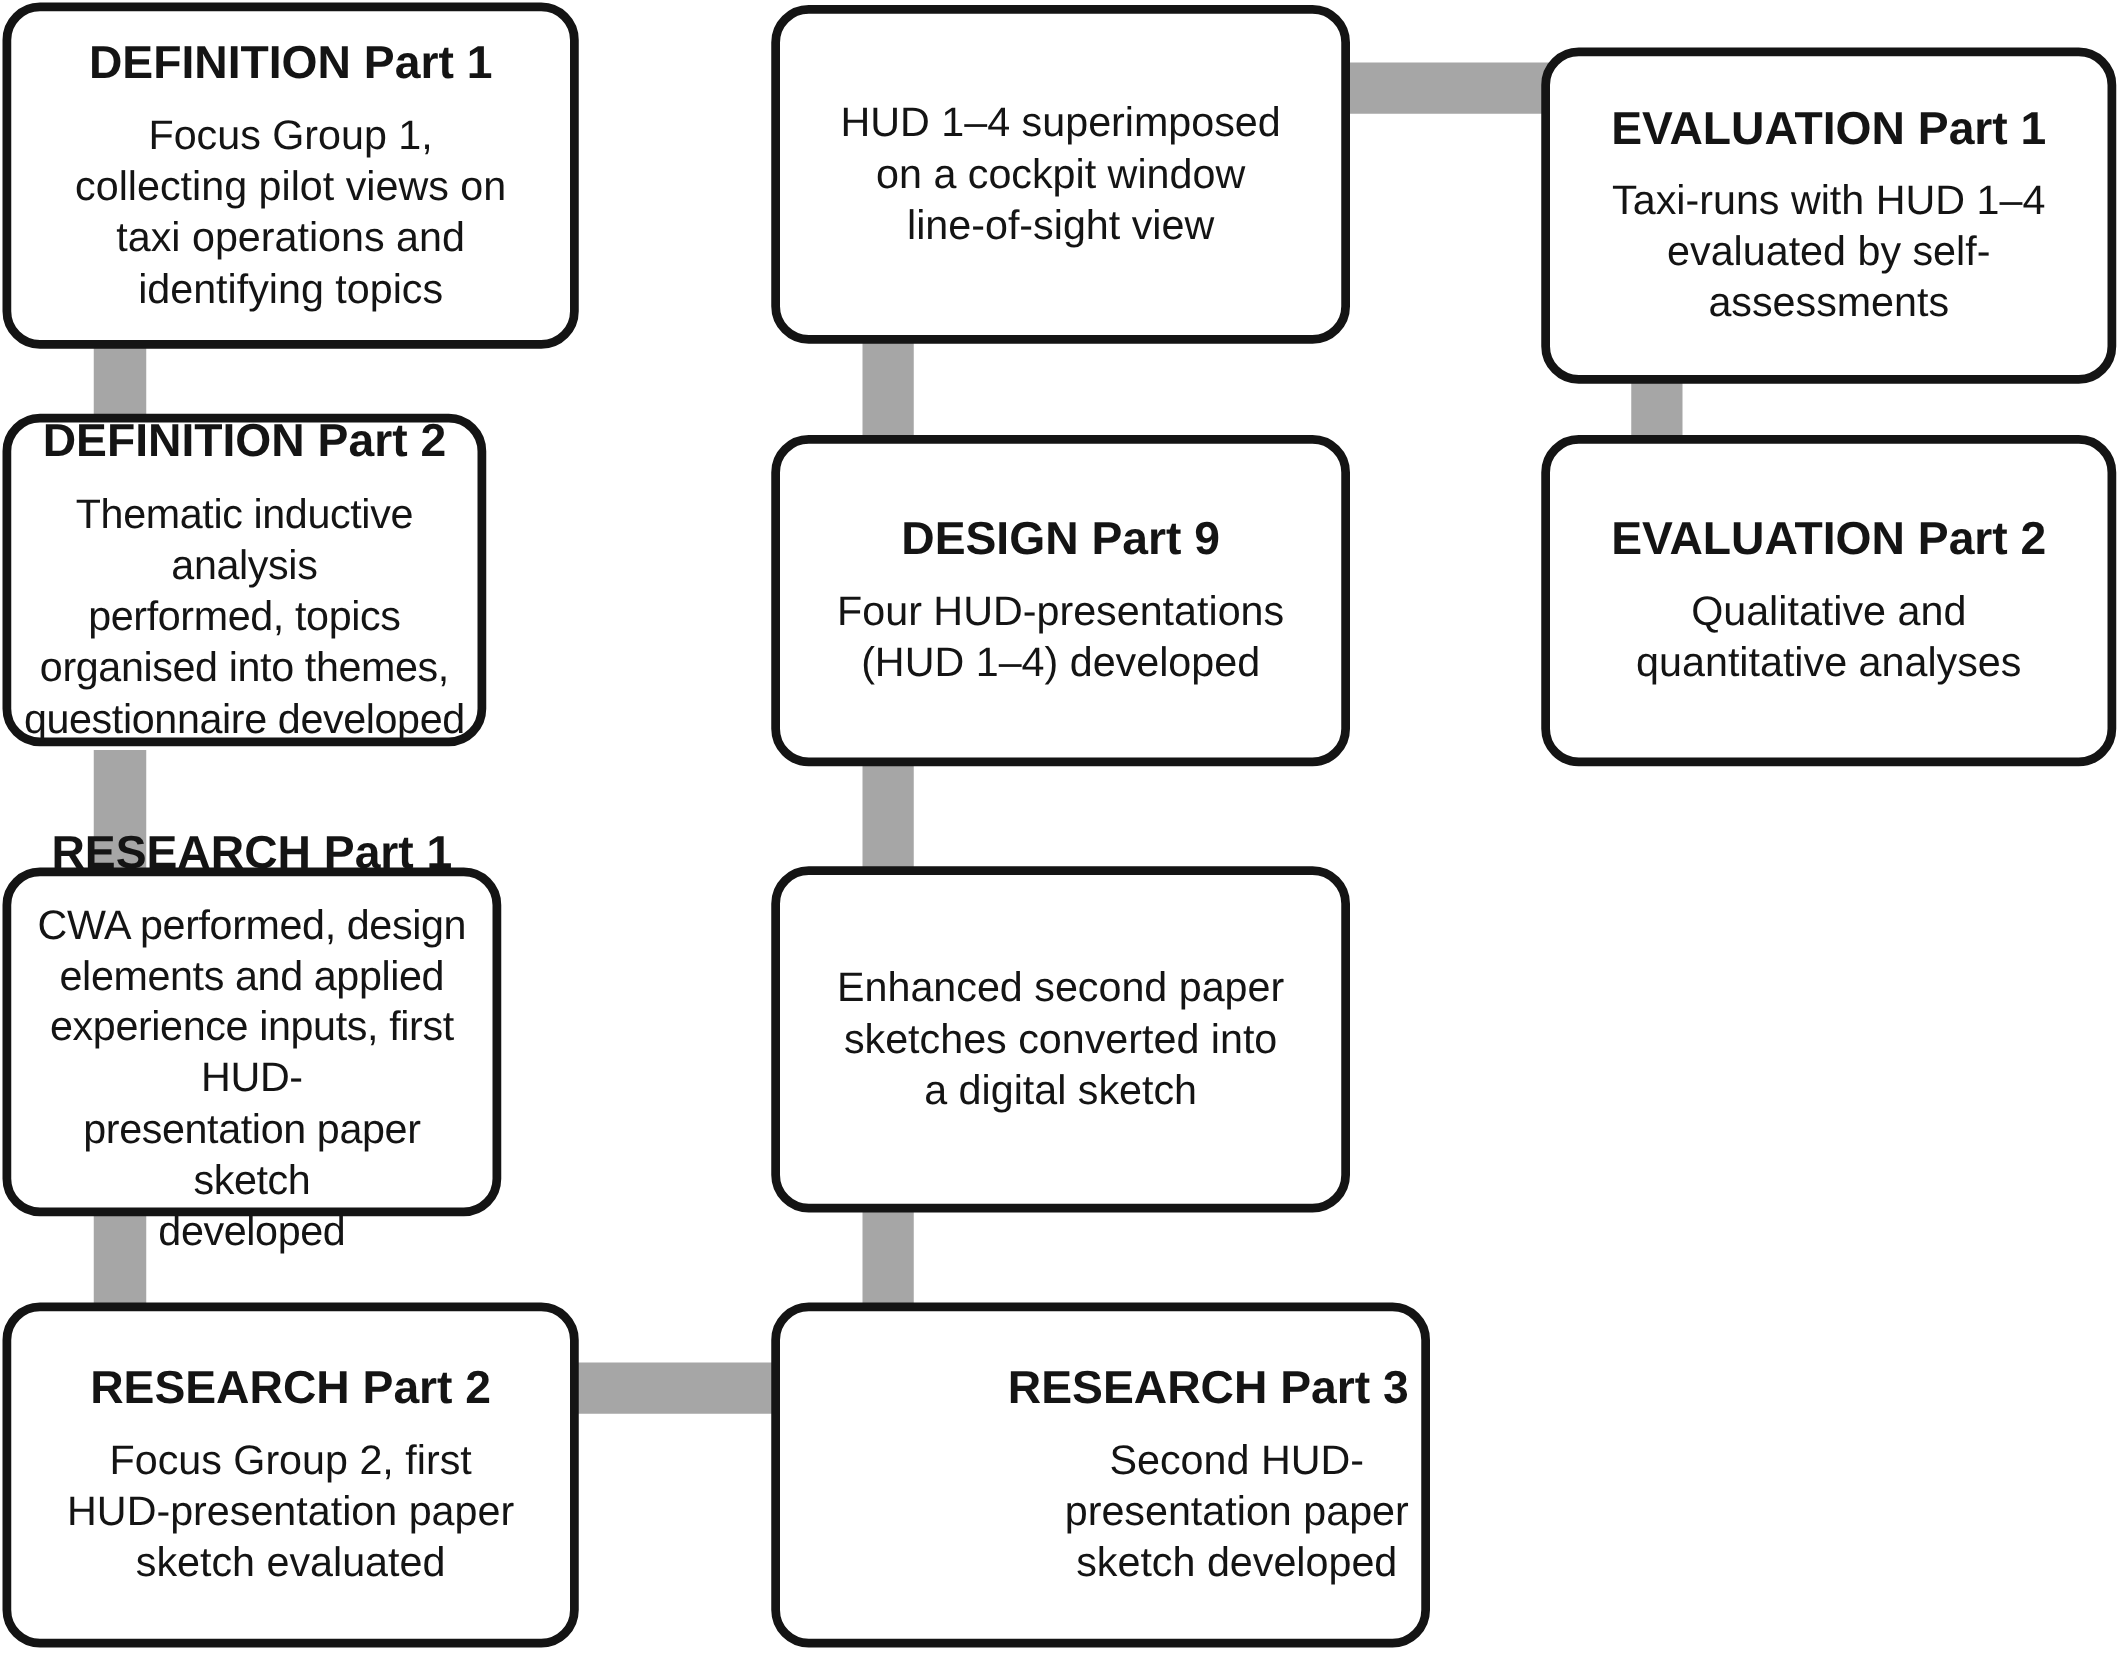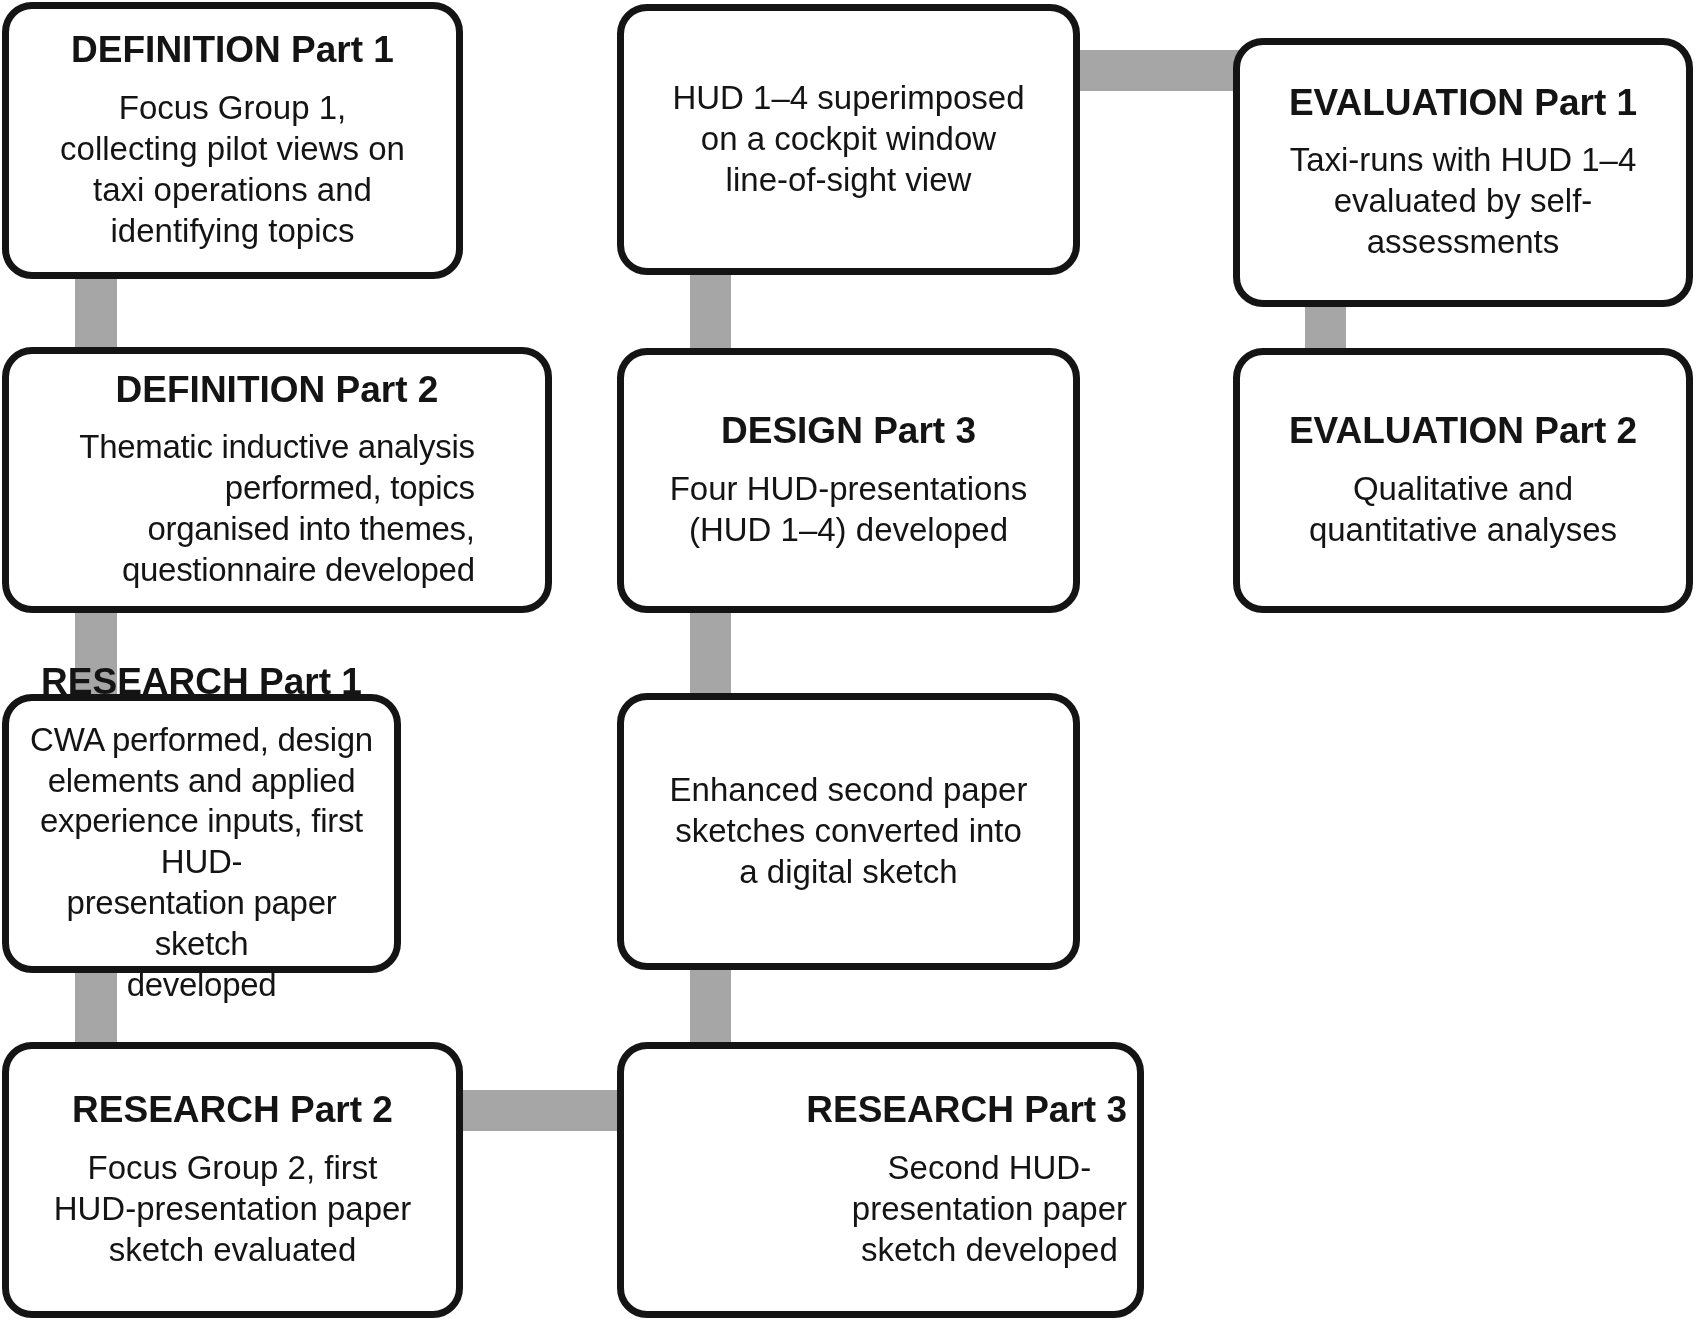--- a/index.html
+++ b/index.html
@@ -42,21 +42,21 @@
     letter-spacing: -0.3px;
   }
   .connector {
     position: absolute;
     background: #a6a6a6;
     z-index: 1;
   }
 
   
   #box-def1  { left: 2px;    top: 2px;    width: 461px; height: 277px; }
-  #box-def2  { left: 2px;    top: 347px;  width: 550px; height: 266px; text-align: right; }
+  #box-def2  { left: 2px;    top: 331px;  width: 387px; height: 266px; }
   #box-res1  { left: 2px;    top: 694px;  width: 399px; height: 279px; }
   #box-res2  { left: 2px;    top: 1042px; width: 461px; height: 276px; }
   
   #box-des3  { left: 617px;  top: 4px;    width: 463px; height: 271px; }
   #box-des2  { left: 617px;  top: 348px;  width: 463px; height: 265px; }
   #box-des1  { left: 617px;  top: 693px;  width: 463px; height: 277px; }
   #box-res3  { left: 617px;  top: 1042px; width: 527px; height: 276px; align-items: flex-end; }
   
   #box-eval1 { left: 1233px; top: 6px;    width: 460px; height: 269px; margin-top: 32px; }
   #box-eval2 { left: 1233px; top: 348px;  width: 460px; height: 265px; border-radius: 30px; }
@@ -115,21 +115,21 @@
 HUD-presentation paper
 sketch evaluated</div>
   </div>
 
   <div class="box" id="box-des3">
     <div class="box-body">HUD 1–4 superimposed
 on a cockpit window
 line-of-sight view</div>
   </div>
   <div class="box" id="box-des2">
-    <div class="box-title">DESIGN Part 3</div>
+    <div class="box-title">DESIGN Part 9</div>
     <div class="box-body">Four HUD-presentations
 (HUD 1–4) developed</div>
   </div>
   <div class="box" id="box-des1">
     <div class="box-body">Enhanced second paper
 sketches converted into
 a digital sketch</div>
   </div>
   <div class="box" id="box-res3">
     <div class="box-title">RESEARCH Part 3</div>

